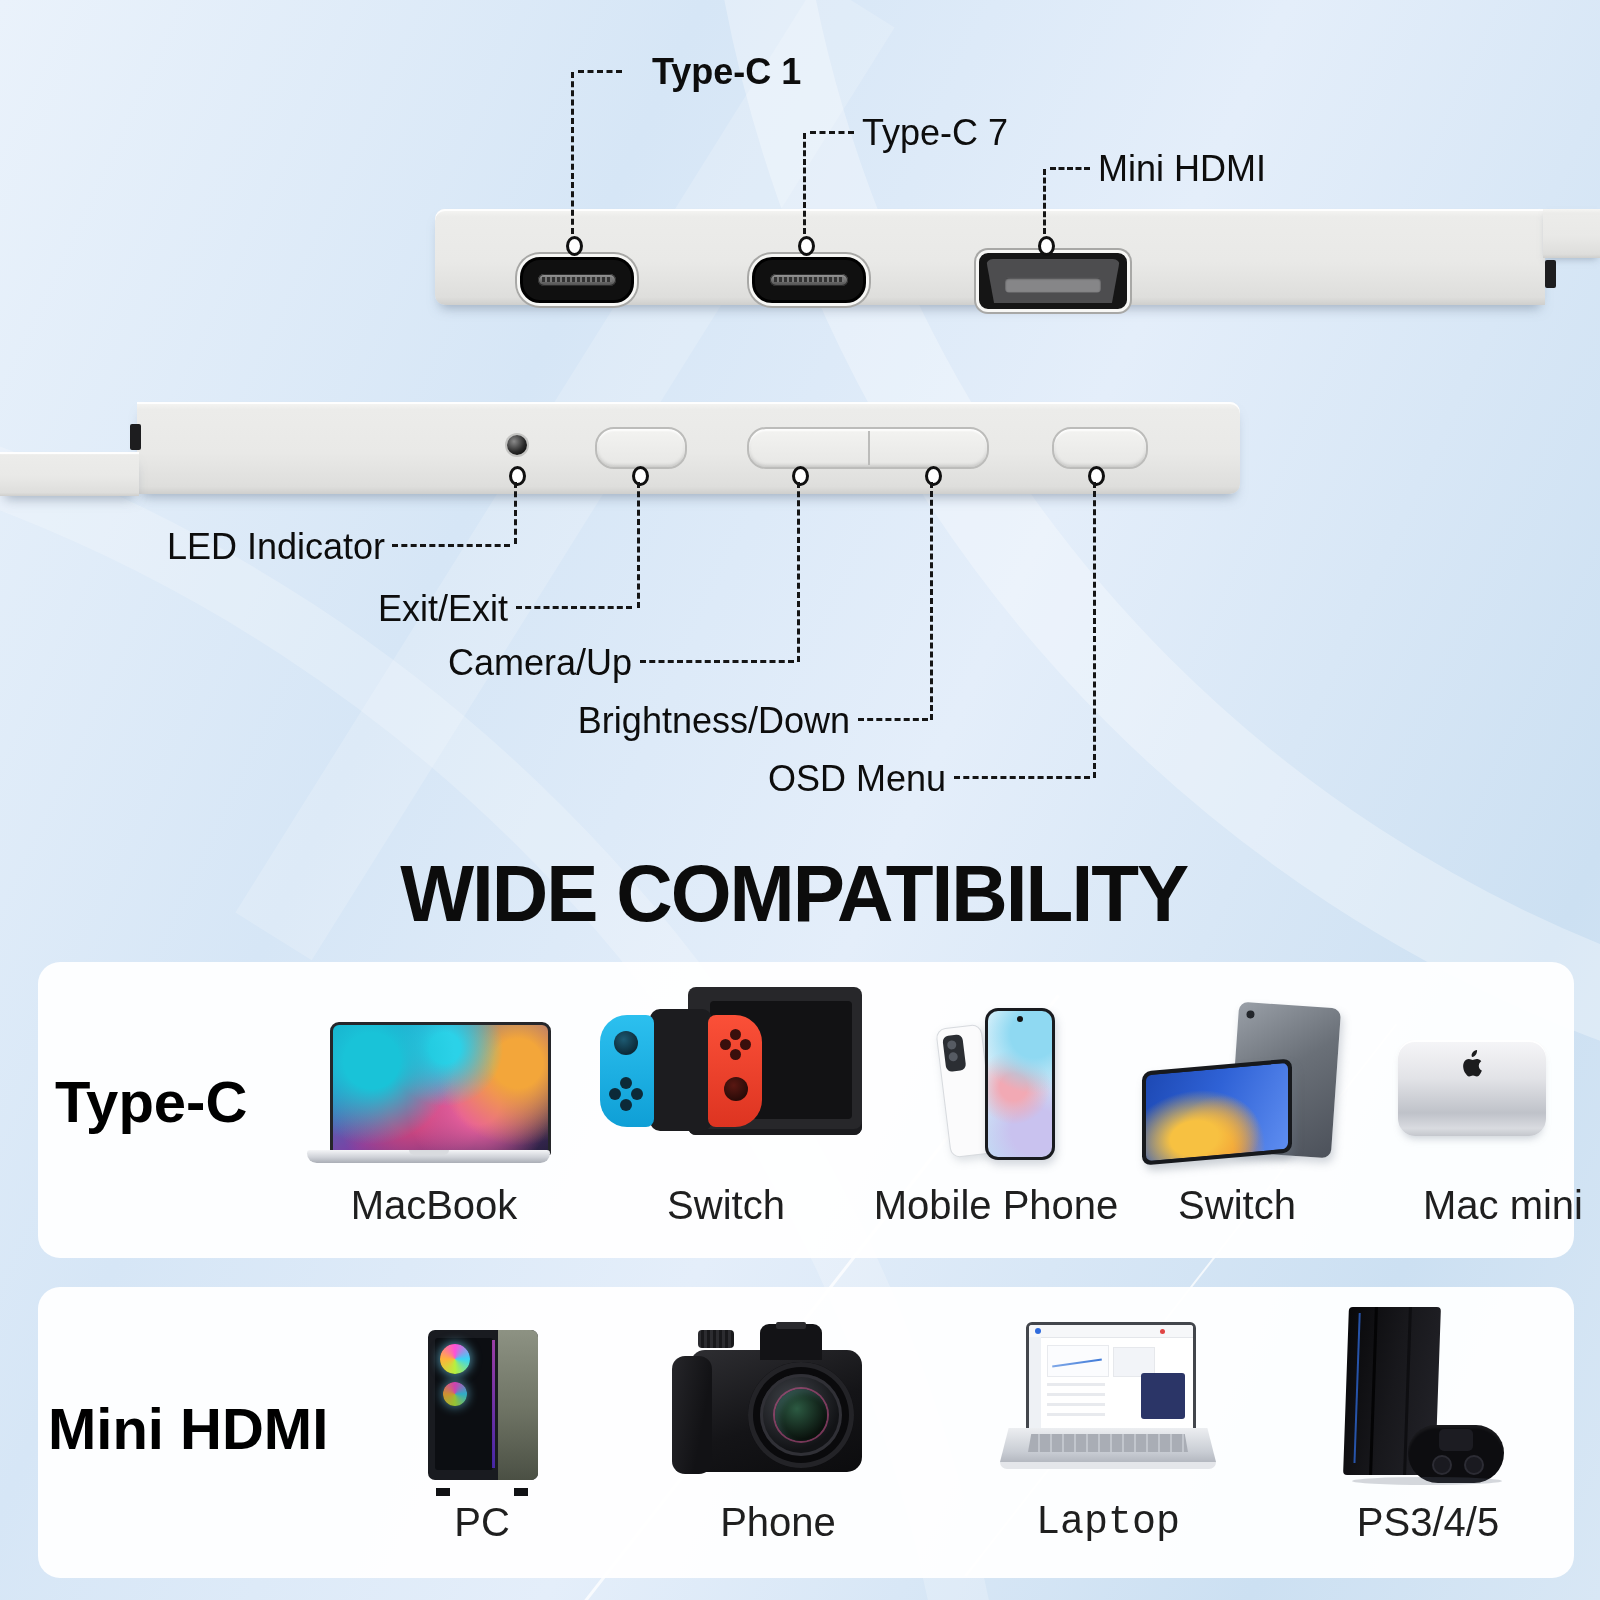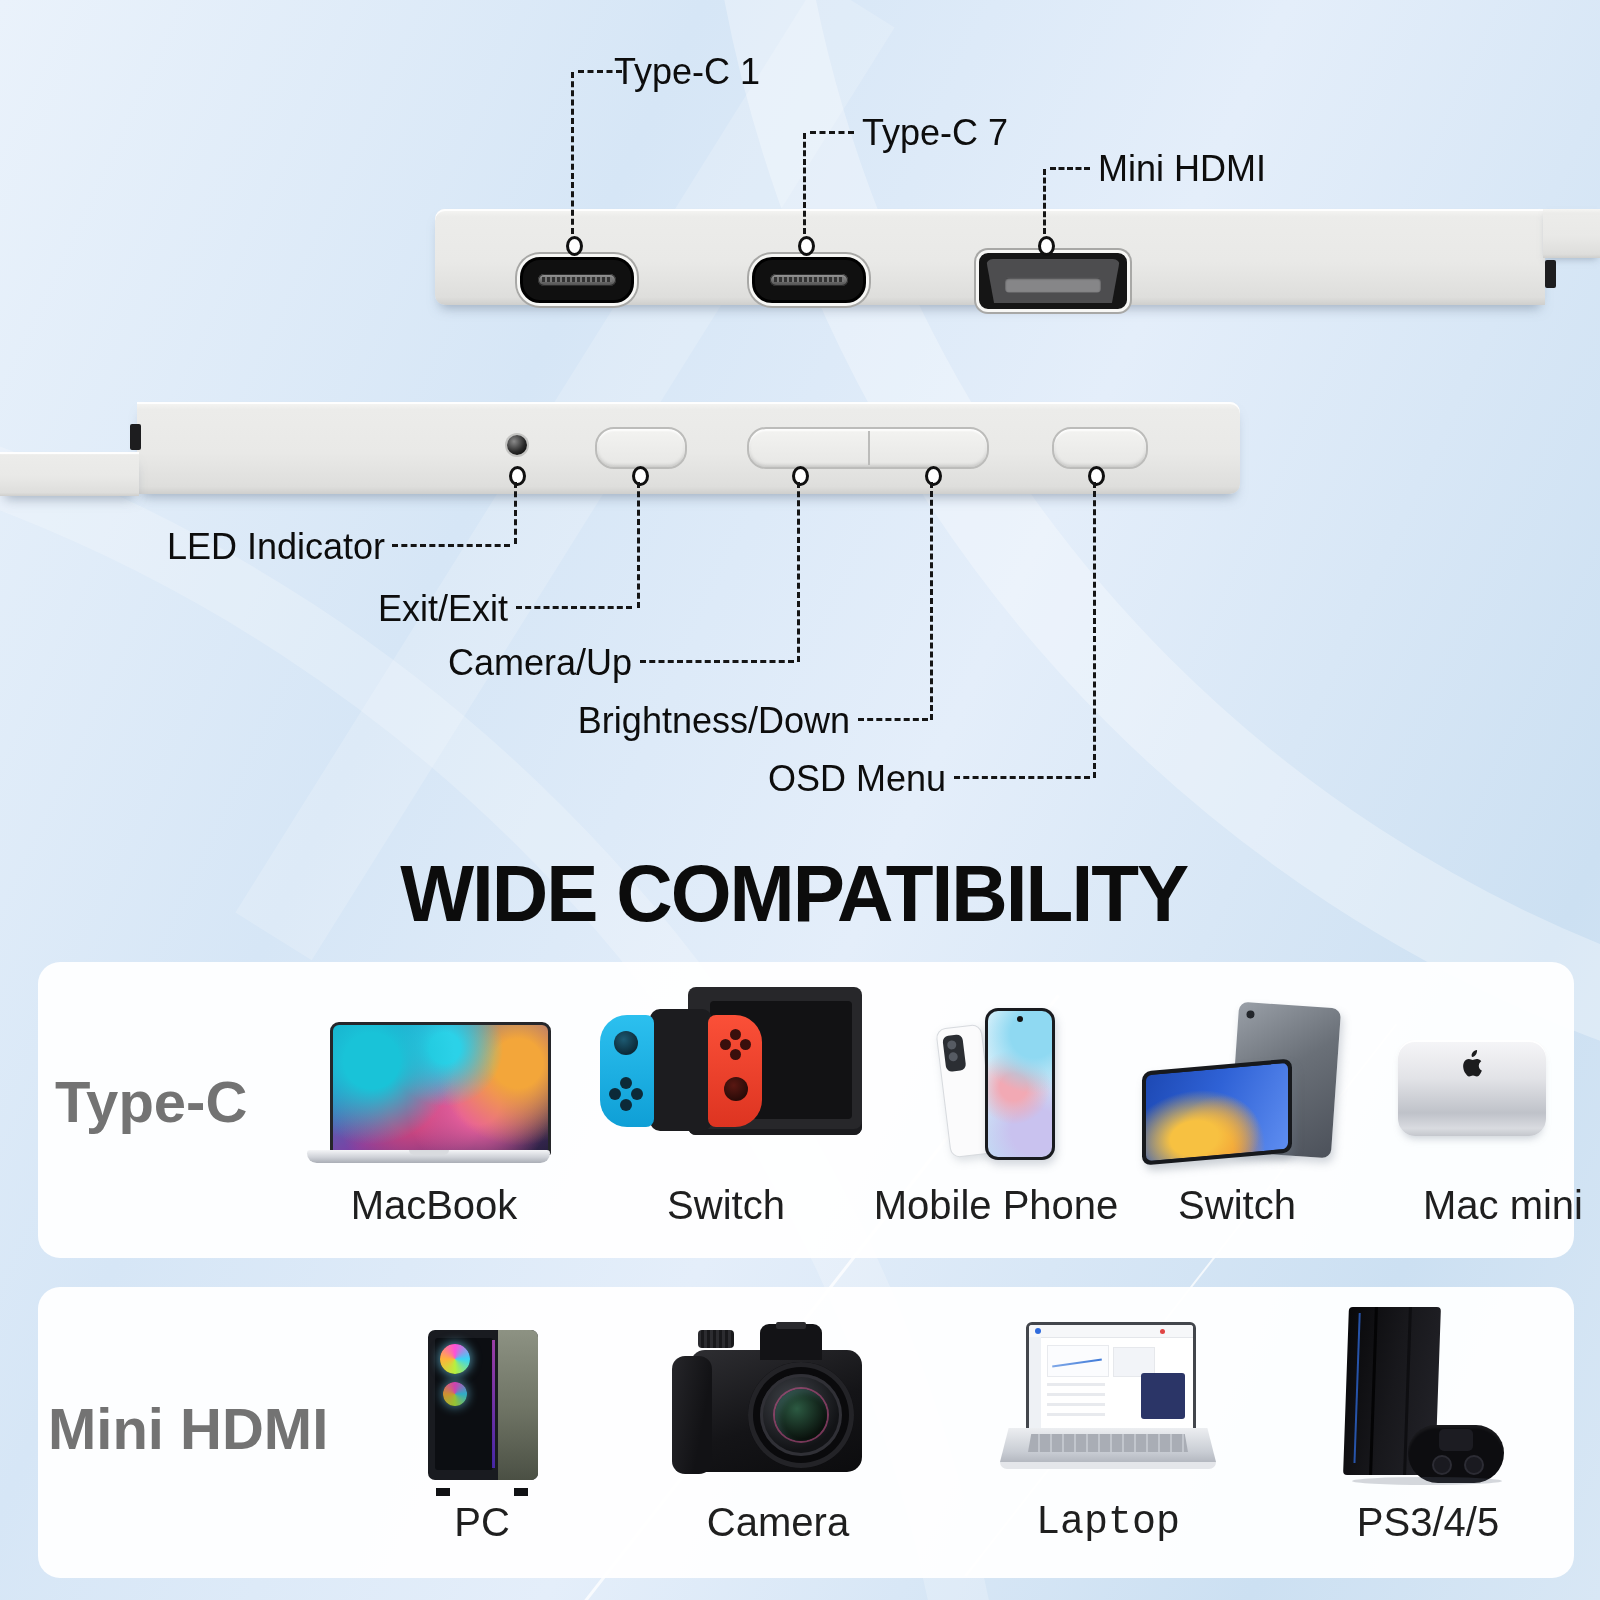--- a/index.html
+++ b/index.html
@@ -64,21 +64,21 @@
   .r-align{text-align:right;}
 
   
   .heading{position:absolute;left:50%;top:848px;transform:translateX(-50.8%) scaleX(.99);
            font-size:79px;font-weight:bold;letter-spacing:-2px;color:#0c0c0c;white-space:nowrap;}
 
   
   .card{position:absolute;left:38px;width:1536px;background:rgba(255,255,255,.94);border-radius:22px;}
   .card1{top:962px;height:296px;}
   .card2{top:1287px;height:291px;}
-  .row-label{position:absolute;font-size:58px;font-weight:bold;color:#737373;white-space:nowrap;}
+  .row-label{position:absolute;font-size:58px;font-weight:bold;color:#000000;white-space:nowrap;}
   .dev-label{position:absolute;transform:translateX(-50%);font-size:40px;color:#1f1f1f;white-space:nowrap;}
 
   
   .dev{position:absolute;}
   
   .mb-screen{position:absolute;left:23px;top:0;width:215px;height:128px;border:3px solid #25262a;border-bottom-width:2px;
     border-radius:9px 9px 2px 2px;
     background:
       radial-gradient(circle at 18% 28%,#19c3d8 0 14%,rgba(25,195,216,0) 42%),
       radial-gradient(circle at 52% 18%,#2bd2e8 0 10%,rgba(43,210,232,0) 38%),
@@ -226,21 +226,21 @@
 <div class="dot" style="left:566px;top:236px;"></div>
 <div class="dot" style="left:798px;top:236px;"></div>
 <div class="dot" style="left:1038px;top:236px;"></div>
 <div class="vdash" style="left:571px;top:72px;height:162px;"></div>
 <div class="hdash" style="left:578px;top:70px;width:44px;"></div>
 <div class="vdash" style="left:803px;top:133px;height:101px;"></div>
 <div class="hdash" style="left:810px;top:131px;width:44px;"></div>
 <div class="vdash" style="left:1043px;top:169px;height:65px;"></div>
 <div class="hdash" style="left:1050px;top:167px;width:40px;"></div>
 
-<div class="callout-label" style="left:614px;top:52px;">Type-C 1</div>
+<div class="callout-label" style="left:652px;top:52px;font-weight:bold;">Type-C 1</div>
 <div class="callout-label" style="left:862px;top:113px;">Type-C 7</div>
 <div class="callout-label" style="left:1098px;top:149px;">Mini HDMI</div>
 
 <div class="bar bar2-main"></div>
 <div class="bar bar2-ledge"></div>
 <div class="bar2-notch"></div>
 
 <div class="led"></div>
 <div class="btn btn-exit"></div>
 <div class="btn btn-long">
@@ -368,15 +368,15 @@
     </div>
   <div class="ps-pad">
     <div class="ps-touch"></div>
     <div class="ps-stickL"></div>
     <div class="ps-stickR"></div>
   </div>
   <div class="ps-shadow"></div>
 </div>
 
 <div class="dev-label" style="left:482px;top:1500px;">PC</div>
-<div class="dev-label" style="left:778px;top:1500px;">Camera</div>
+<div class="dev-label" style="left:778px;top:1500px;">Phone</div>
 <div class="dev-label" style="left:1108px;top:1500px;font-family:Liberation Mono, monospace;">Laptop</div>
 <div class="dev-label" style="left:1428px;top:1500px;">PS3/4/5</div>
 
 </body></html>

